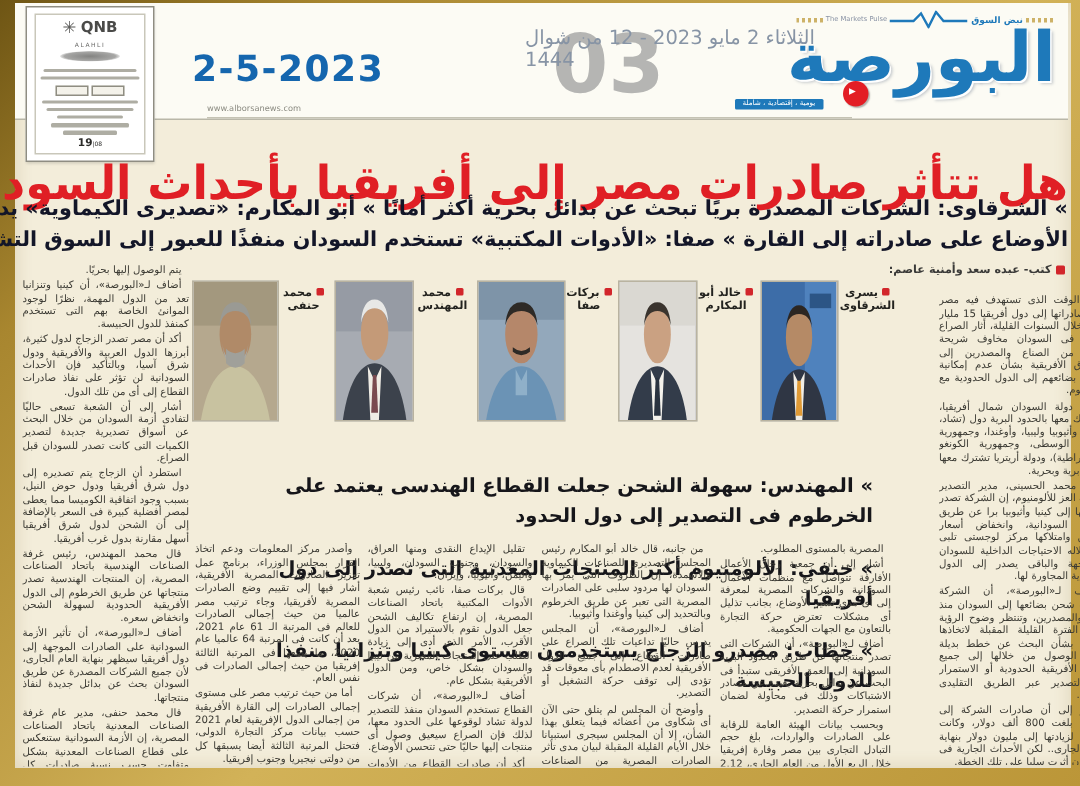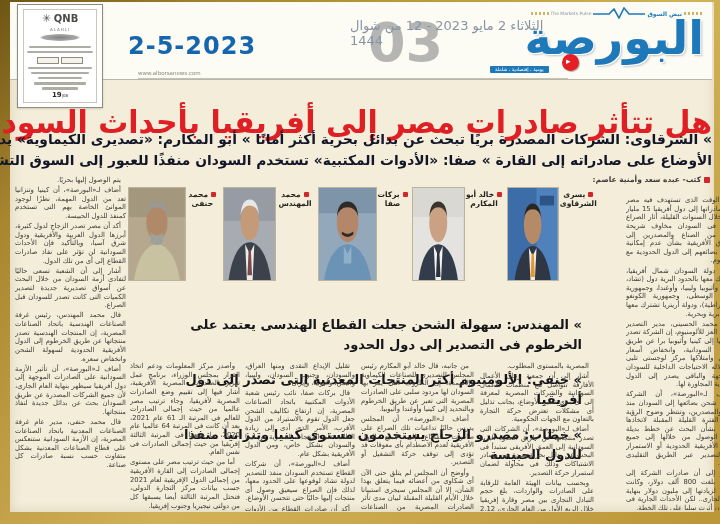--- a/index.html
+++ b/index.html
@@ -251,17 +251,18 @@
     </div>
   <div class="col" style="left:130px;top:362px;width:110px;height:149px">
       <p>وأصدر مركز المعلومات ودعم اتخاذ القرار بمجلس الوزراء، برنامج عمل تعزيز الصادرات المصرية الأفريقية، أشار فيها إلى تقييم وضع الصادرات المصرية لأفريقيا، وجاء ترتيب مصر عالميا من حيث إجمالى الصادرات للعالم فى المرتبة الـ 61 عام 2021، بعد أن كانت فى المرتبة 64 عالميا عام 2020، ما يضعها فى المرتبة الثالثة إفريقيا من حيث إجمالى الصادرات فى نفس العام.</p>
       <p>أما من حيث ترتيب مصر على مستوى إجمالى الصادرات إلى القارة الأفريقية من إجمالى الدول الإفريقية لعام 2021 حسب بيانات مركز التجارة الدولى، فتحتل المرتبة الثالثة أيضا يسبقها كل من دولتى نيجيريا وجنوب إفريقيا.</p>
     </div>
   <div class="col" style="left:15px;top:176px;width:111px;height:335px">
       <p>يتم الوصول إليها بحريًا.</p>
       <p>أضاف لـ«البورصة»، أن كينيا وتنزانيا تعد من الدول المهمة، نظرًا لوجود الموانئ الخاصة بهم التى تستخدم كمنفذ للدول الحبيسة.</p>
       <p>أكد أن مصر تصدر الزجاج لدول كثيرة، أبرزها الدول العربية والأفريقية ودول شرق آسيا، وبالتأكيد فإن الأحداث السودانية لن تؤثر على نفاذ صادرات القطاع إلى أى من تلك الدول.</p>
       <p>أشار إلى أن الشعبة تسعى حاليًا لتفادى أزمة السودان من خلال البحث عن أسواق تصديرية جديدة لتصدير الكميات التى كانت تصدر للسودان قبل الصراع.</p>
+      <p>استطرد أن الزجاج يتم تصديره إلى دول شرق أفريقيا ودول حوض النيل، بسبب وجود اتفاقية الكوميسا مما يعطى لمصر أفضلية كبيرة فى السعر بالإضافة إلى أن الشحن لدول شرق أفريقيا أسهل مقارنة بدول غرب أفريقيا.</p>
       <p>قال محمد المهندس، رئيس غرفة الصناعات الهندسية باتحاد الصناعات المصرية، إن المنتجات الهندسية تصدر منتجاتها عن طريق الخرطوم إلى الدول الأفريقية الحدودية لسهولة الشحن وانخفاض سعره.</p>
       <p>أضاف لـ«البورصة»، أن تأثير الأزمة السودانية على الصادرات الموجهة إلى دول أفريقيا سيظهر بنهاية العام الجارى، لأن جميع الشركات المصدرة عن طريق السودان بحث عن بدائل جديدة لنفاذ منتجاتها.</p>
       <p>قال محمد حنفى، مدير عام غرفة الصناعات المعدنية باتحاد الصناعات المصرية، إن الأزمة السودانية ستنعكس على قطاع الصناعات المعدنية بشكل متفاوت حسب نسبة صادرات كل صناعة.</p>
     </div>
 </div>
 
 </body></html>

